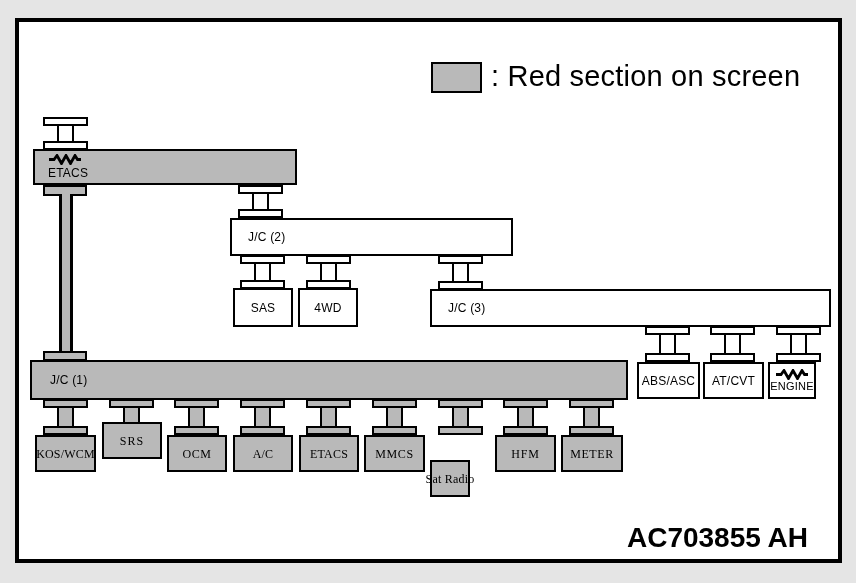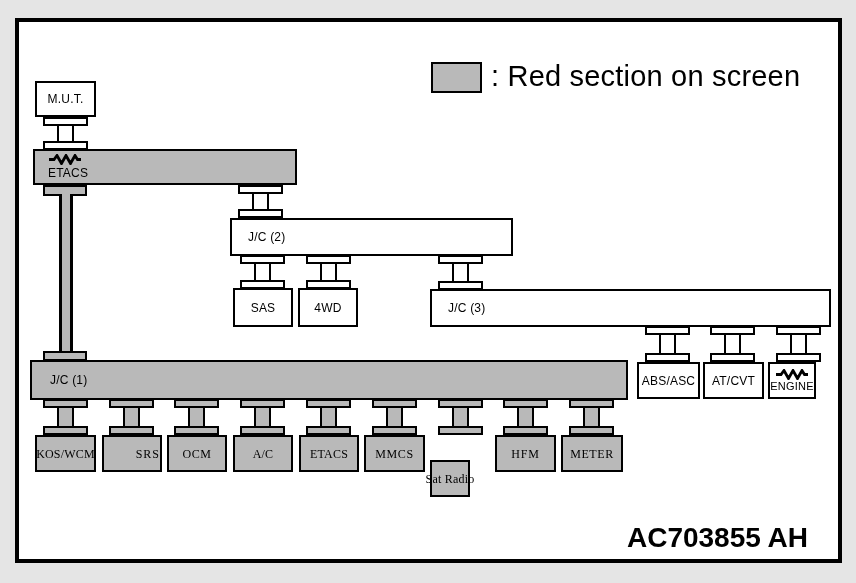--- a/index.html
+++ b/index.html
@@ -127,23 +127,20 @@
 </style>
 </head>
 <body>
 
 <div class="stage">
   <div class="frame"></div>
 
   <div class="legend-swatch"></div>
   <div class="legend-label">: Red section on screen</div>
 
-  <div class="node" style="left:35px; top:81px; width:61px; height:36px;">
-    <span>M.U.T.</span>
-  </div>
 
   <div class="conn" style="left:43px; top:117px; height:33px;">
     <i class="flange"></i>
       <i class="web"></i>
       <i class="flange"></i>
   </div>
 
   <div class="tab" style="left:43px; top:185px; width:44px; height:11px;"></div>
   <div class="vbus"></div>
   <div class="tab" style="left:43px; top:351px; width:44px; height:10px;"></div>
@@ -269,21 +266,21 @@
     </div>
   <div class="conn gray" style="left:569px; top:399px; height:36px;">
       <i class="flange"></i>
       <i class="web"></i>
       <i class="flange"></i>
     </div>
 
   <div class="node gray" style="left:35px; top:435px; width:61px; height:37px;">
     <span>KOS/WCM</span>
   </div>
-  <div class="node gray" style="left:102px; top:435px; width:60px; height:37px; letter-spacing:1px;justify-content:flex-end;">
+  <div class="node gray" style="left:102px; top:422px; width:60px; height:37px; letter-spacing:1px;">
     <span>SRS</span>
   </div>
   <div class="node gray" style="left:167px; top:435px; width:60px; height:37px; letter-spacing:0.6px;">
     <span>OCM</span>
   </div>
   <div class="node gray" style="left:233px; top:435px; width:60px; height:37px;">
     <span>A/C</span>
   </div>
   <div class="node gray" style="left:299px; top:435px; width:60px; height:37px;">
     <span>ETACS</span>

